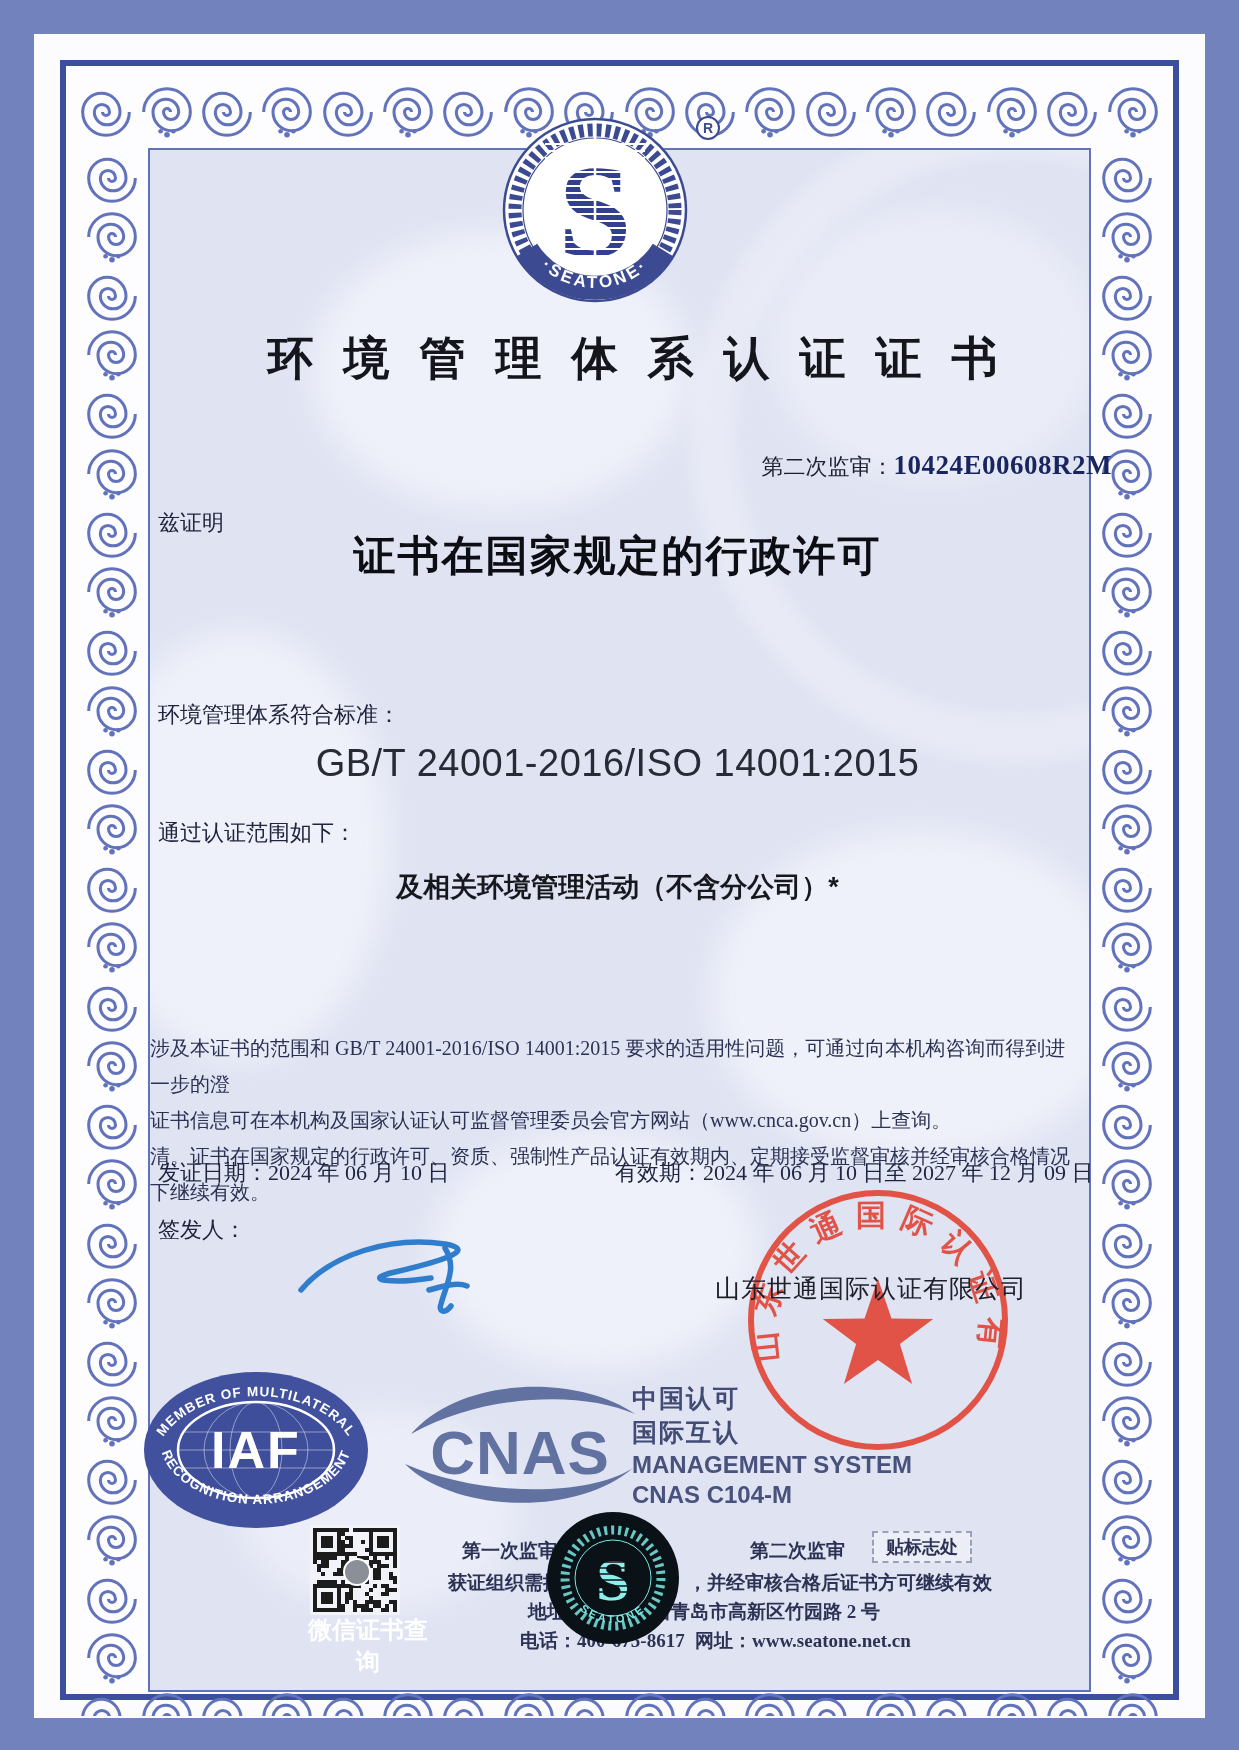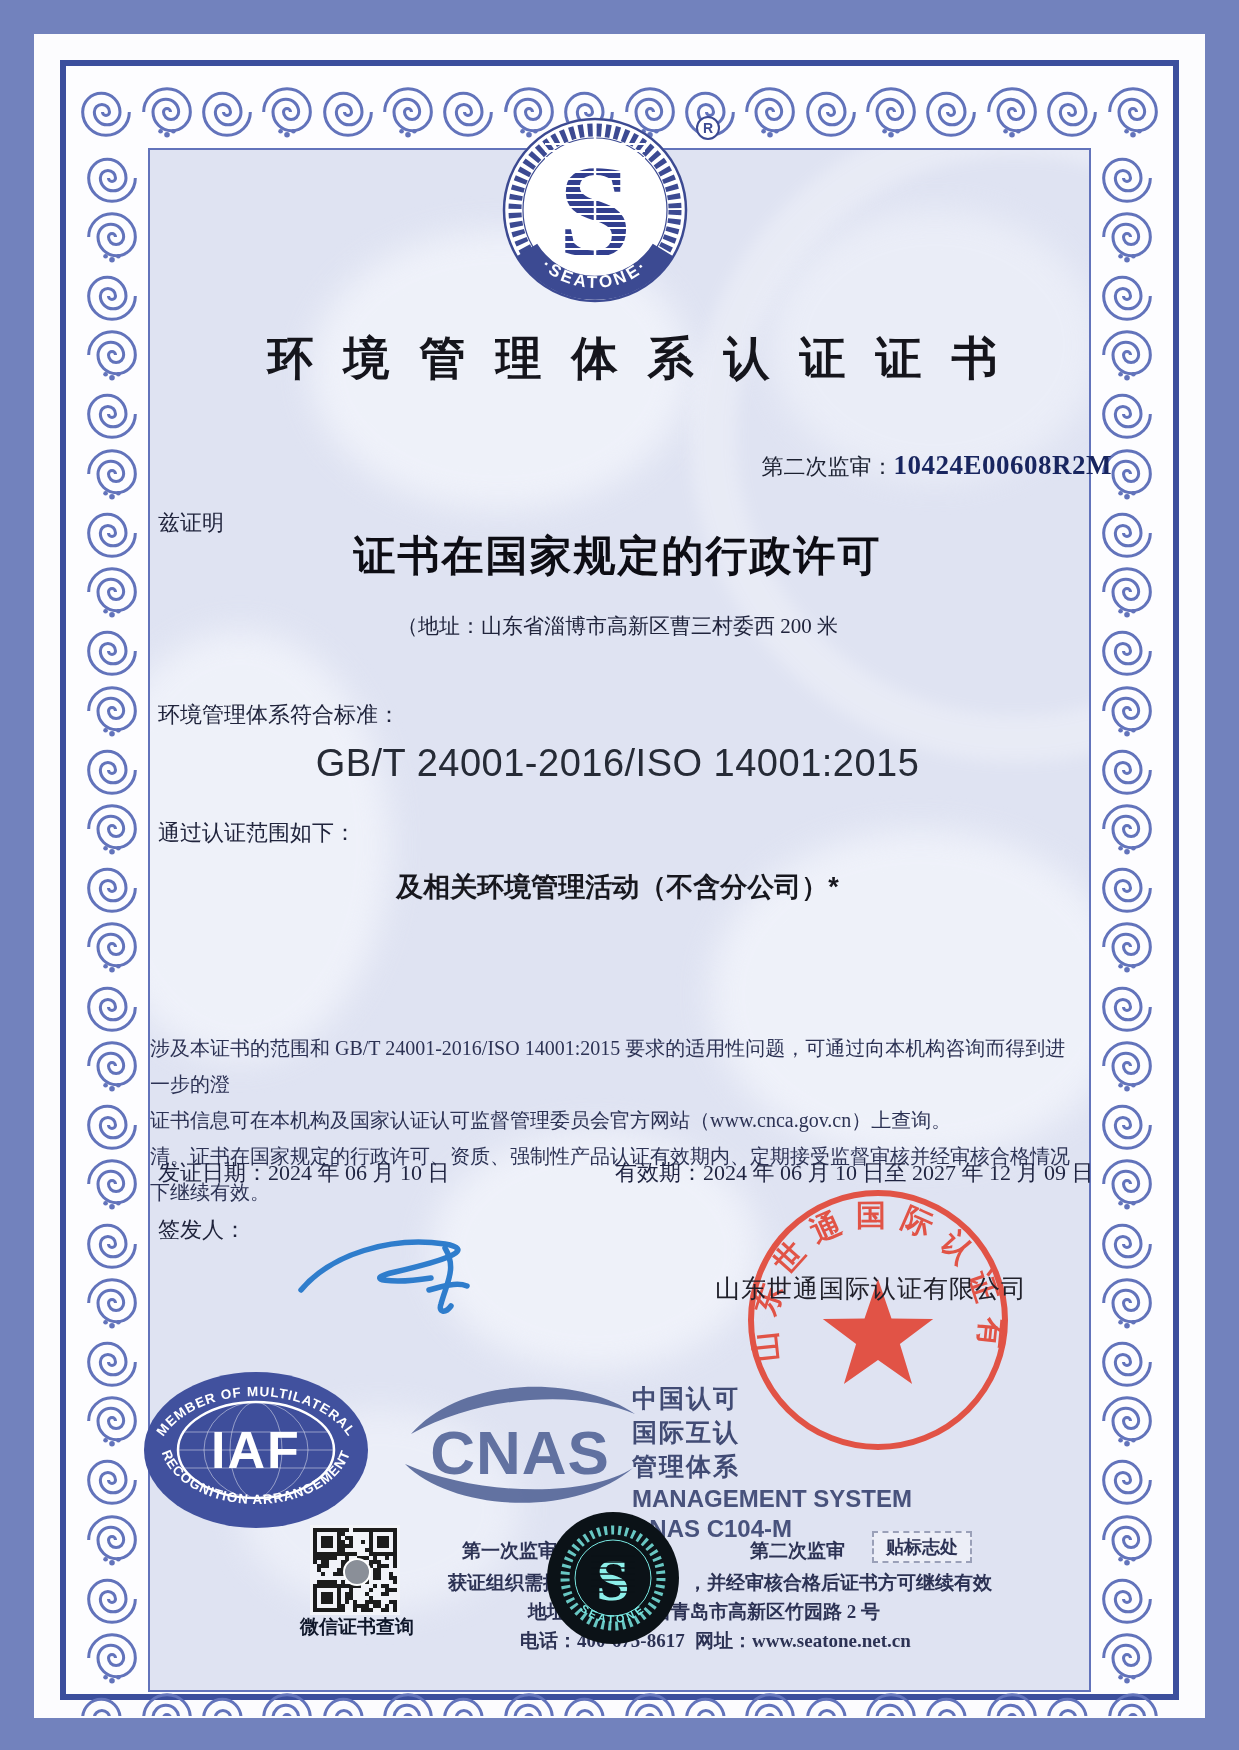--- a/index.html
+++ b/index.html
@@ -21,21 +21,21 @@
   .company{font-size:42px;font-weight:700;color:#0d0d14;letter-spacing:2px;}
   .standard{font-family:"Liberation Sans","DejaVu Sans",sans-serif;font-size:38px;color:#262b36;letter-spacing:.5px;}
   .scope{font-family:"Liberation Sans","DejaVu Sans",sans-serif;font-size:27px;font-weight:600;color:#17171e;line-height:55px;}
   .legal{font-size:20px;color:#2c3254;line-height:36px;}
   .date{font-size:22px;color:#1e2340;}
   .issuer{font-size:25px;color:#20202a;letter-spacing:1px;}
   .foot{font-size:19px;font-weight:600;color:#2c3254;}
   .sticker{border:2px dashed #9aa0b8;padding:2px 12px;font-size:18px;font-weight:600;color:#2c3254;background:rgba(255,255,255,.4);}
   .accr-cn{font-size:25px;font-weight:700;color:#414b74;line-height:34px;letter-spacing:2px;}
   .accr-en{font-family:"Liberation Sans","DejaVu Sans",sans-serif;font-size:24px;font-weight:700;color:#48527c;line-height:30px;}
-  .qr-caption{font-size:19px;font-weight:600;color:#0f172a;}
+  .qr-caption{font-size:24px;font-weight:600;color:#ffffff;margin-left:11px;}
   #qr{display:grid;grid-template-columns:repeat(21,4px);grid-template-rows:repeat(21,4px);background:#f2f3f8;padding:3px;}
   #qr i{display:block;}
 </style>
 </head>
 <body>
 
 <div id="page">
 
   <div class="abs frame1"></div>
   <div class="abs frame2"></div>
@@ -579,21 +579,20 @@
   </svg>
 
   <div class="abs center-line title" style="top:328px;">环境管理体系认证证书</div>
 
   <div class="abs" style="left:700px;top:450px;width:412px;text-align:right;">
     <span class="certno-label">第二次监审：</span><span class="certno">10424E00608R2M</span>
   </div>
 
   <div class="abs label" style="left:158px;top:508px;">兹证明</div>
   <div class="abs center-line company" style="top:528px;">证书在国家规定的行政许可</div>
-  <div class="abs center-line small" style="top:612px;">（地址：山东省淄博市高新区曹三村委西 200 米</div>
 
   <div class="abs label" style="left:158px;top:700px;">环境管理体系符合标准：</div>
   <div class="abs center-line standard" style="top:742px;">GB/T 24001-2016/ISO 14001:2015</div>
 
   <div class="abs label" style="left:158px;top:818px;">通过认证范围如下：</div>
   <div class="abs center-line scope" style="top:860px;">
     <div>及相关环境管理活动（不含分公司）*</div>
   </div>
 
   <div class="abs legal" style="left:150px;top:1030px;width:935px;">
@@ -1099,21 +1098,20 @@
 
   <svg class="abs" style="left:395px;top:1372px;opacity:.92;" width="250" height="150" viewBox="0 0 250 150">
     <path d="M 16 62 C 66 4, 182 2, 240 42 C 186 18, 88 22, 16 62 Z" fill="#57689a"></path>
     <text x="125" y="102" text-anchor="middle" font-family="'Liberation Sans',sans-serif" font-size="62" font-weight="800" fill="#57689a" letter-spacing="1">CNAS</text>
     <path d="M 10 92 C 58 140, 180 146, 238 96 C 192 126, 82 124, 10 92 Z" fill="#57689a"></path>
   </svg>
 
   <div class="abs" style="left:632px;top:1382px;">
     <div class="accr-cn">中国认可</div>
     <div class="accr-cn">国际互认</div>
-    <div class="accr-cn">管理体系</div>
     <div class="accr-en">MANAGEMENT SYSTEM</div>
     <div class="accr-en">CNAS C104-M</div>
   </div>
 
   <div class="abs foot" style="left:462px;top:1538px;">第一次监审</div>
   <div class="abs foot" style="left:750px;top:1538px;">第二次监审</div>
   <div class="abs sticker" style="left:872px;top:1531px;">贴标志处</div>
   <div class="abs foot" style="left:448px;top:1570px;">获证组织需按规</div>
   <div class="abs foot" style="left:688px;top:1570px;">，并经审核合格后证书方可继续有效</div>
   <div class="abs foot" style="left:528px;top:1599px;">地址：</div>

